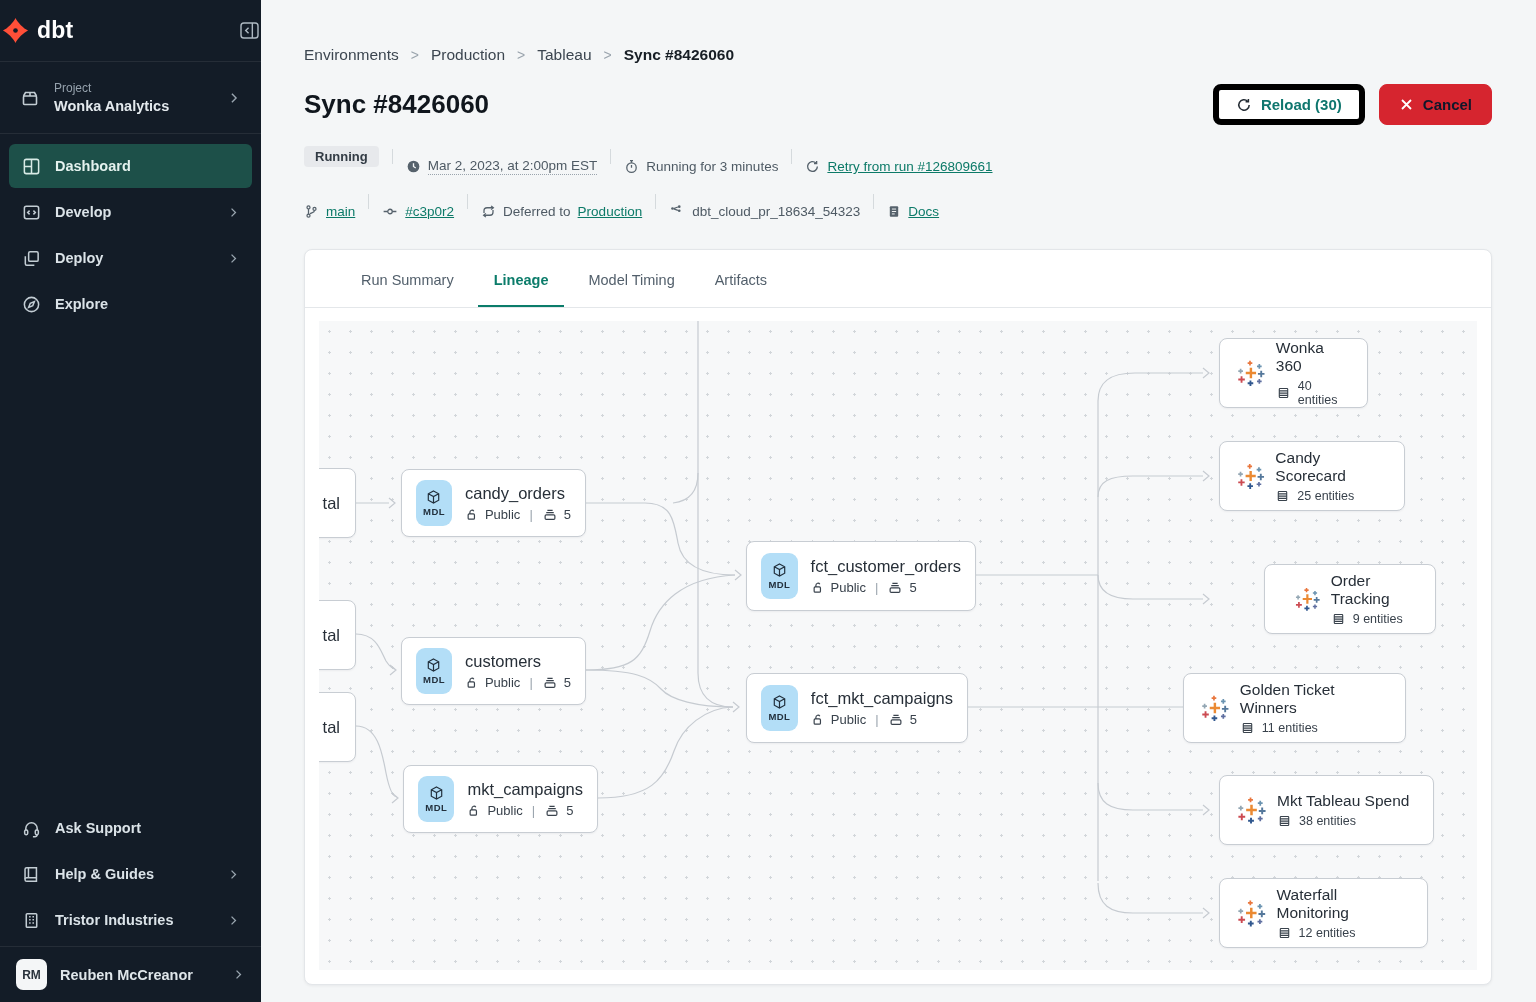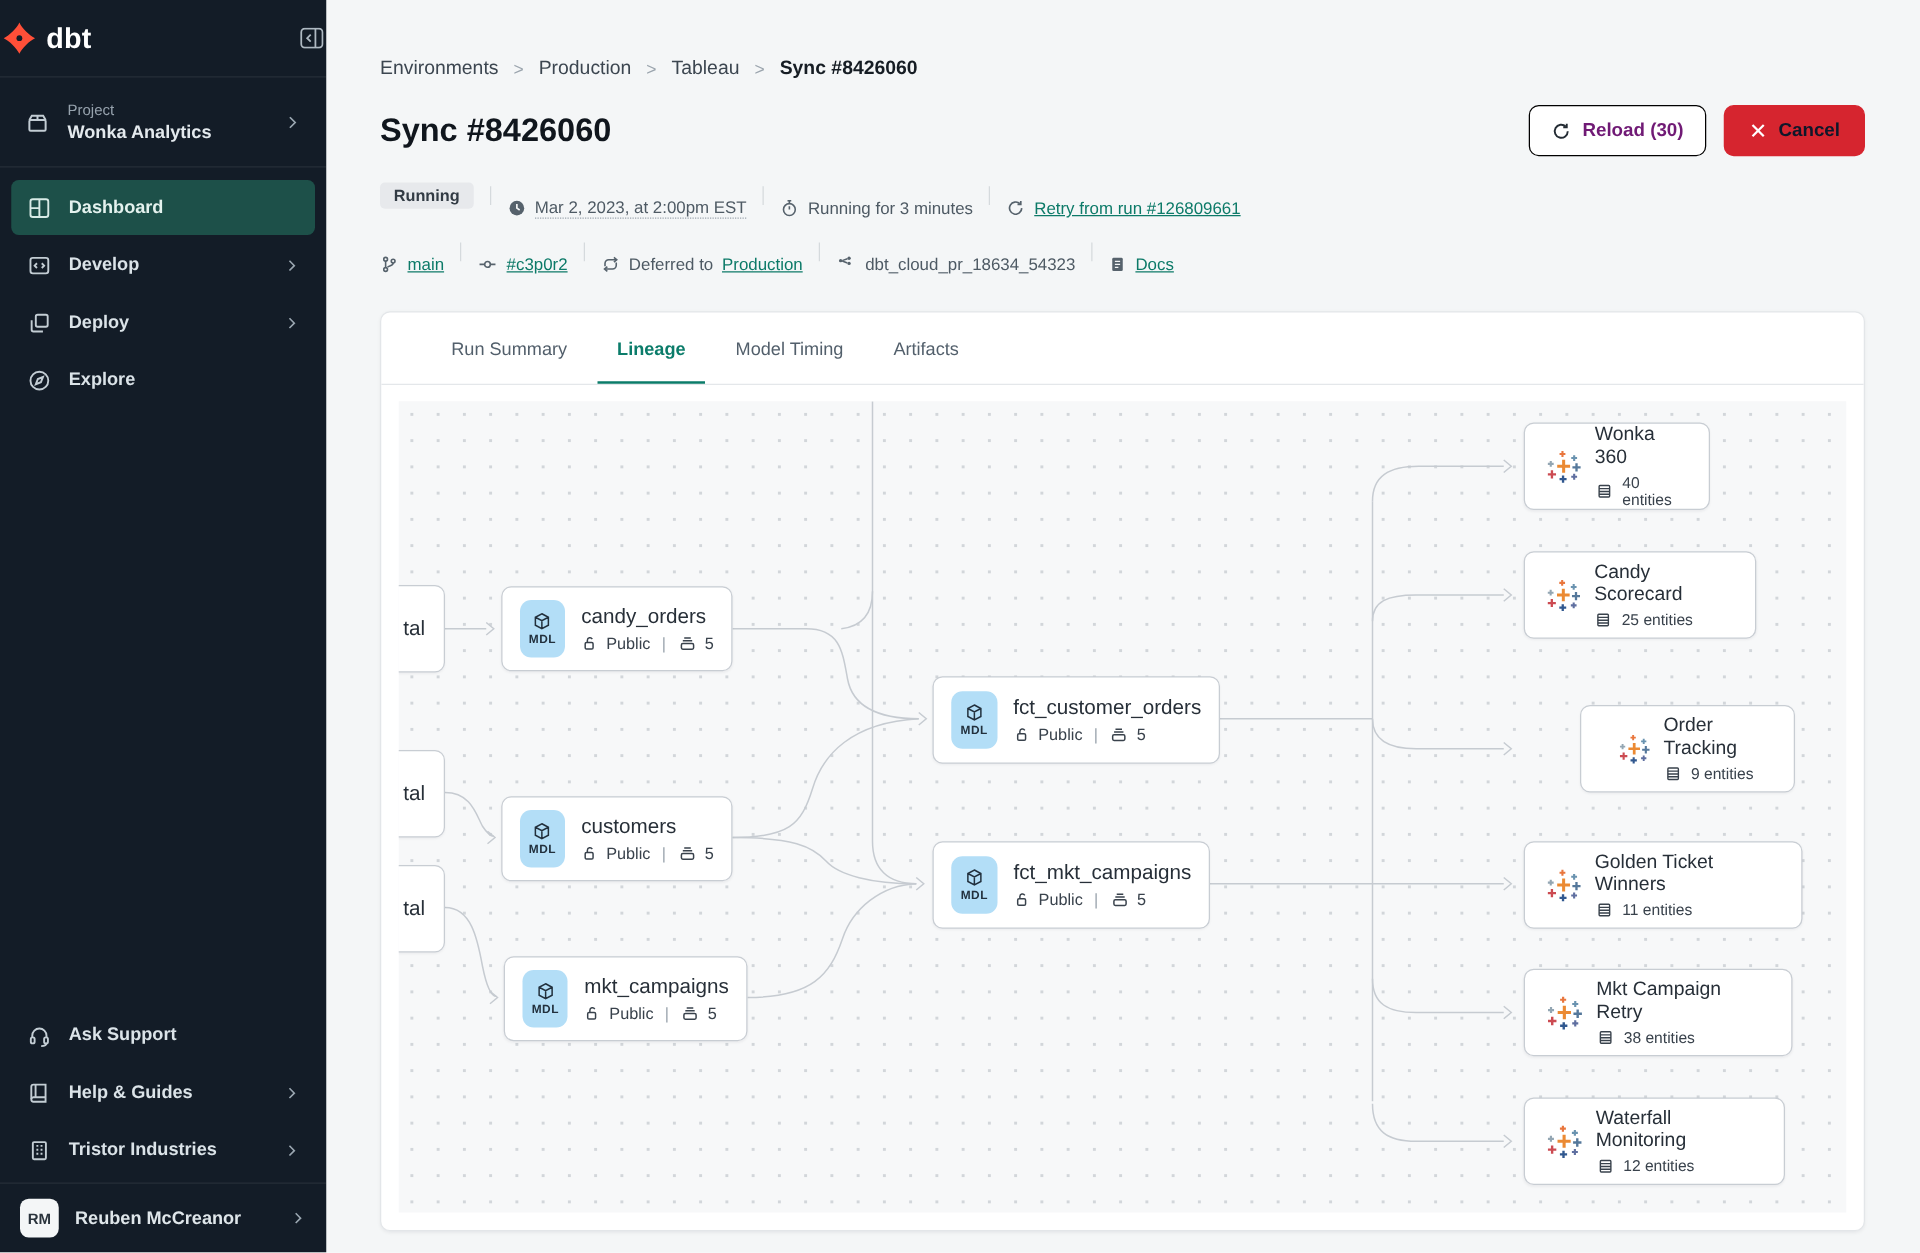--- a/index.html
+++ b/index.html
@@ -33,21 +33,21 @@
   .main { flex:1; display:flex; flex-direction:column; padding:0; }
   .crumbs { display:flex; align-items:center; gap:12px; padding:46px 44px 0 43px; font-size:15.5px; color:#3c4650; }
   .crumb { cursor:pointer; }
   .crumb.last { color:#161d24; font-weight:bold; cursor:default; }
   .crumb-sep { color:#9aa4ad; font-size:14px; }
 
   .title-row { display:flex; align-items:center; justify-content:space-between; padding:20px 44px 0 43px; }
   .page-title { font-size:26px; font-weight:bold; color:#10161d; }
   .hdr-btns { display:flex; gap:14px; }
   .btn { display:flex; align-items:center; gap:9px; height:41px; border-radius:8px; font-size:15px; font-weight:bold; cursor:pointer; padding:0 17px; }
-  .btn-secondary { background:#fff; border:1px solid #000000; color:#701a75; }
+  .btn-secondary { background:#fff; border:6px solid #000000; color:#0f766e; }
   .btn-danger { background:#d6252f; border:1px solid #d6252f; color:#0f172a; padding:0 19px; }
 
   .meta-row { display:flex; align-items:center; padding:0 44px 0 43px; font-size:13.5px; color:#4e5a64; }
   .meta-row.r1 { margin-top:13px; }
   .meta-row.r2 { margin-top:9px; }
   .meta-group { display:flex; align-items:center; gap:7px;margin-top:20px; }
   .meta-div { width:1px; height:15px; background:#d5dadd; margin:0 13px; }
   .pill { background:#e7e9ec; border-radius:4px; padding:3px 11px; font-size:13px; font-weight:bold; color:#323b44; }
   .meta-icon { display:flex; color:#56626c; }
   a.link { color:#0c7a68; text-decoration:underline; cursor:pointer; }
@@ -634,21 +634,21 @@
                   <svg width="15" height="14" viewBox="0 0 20 20" fill="none" stroke="currentColor" stroke-width="1.6">
                     <rect x="4" y="3.5" width="12" height="13" rx="1"></rect>
                     <path d="M4 7 h12 M4 10.2 h12 M4 13.4 h12"></path>
                   </svg>
                 </span>
               <span>9 entities</span>
             </span>
           </span>
         </div>
 
-        <div class="node exp-node" style="left:900px; top:352px; width:223px;">
+        <div class="node exp-node" style="left:864px; top:352px; width:223px;">
           <svg width="33" height="30" viewBox="0 0 34 30">
               <g fill="none">
                 <path d="M16 2 v5 M13.5 4.5 h5" stroke="#e9763d" stroke-width="1.8"></path>
                 <path d="M26 5.5 v5 M23.5 8 h5" stroke="#6a93b0" stroke-width="1.8"></path>
                 <path d="M6 10.5 v5 M3.5 13 h5" stroke="#93a6b3" stroke-width="1.8"></path>
                 <path d="M17 9.5 v11 M11.5 15 h11" stroke="#eb8a33" stroke-width="2.6"></path>
                 <path d="M28 12.5 v7 M24.5 16 h7" stroke="#55789b" stroke-width="2"></path>
                 <path d="M7 18.5 v7 M3.5 22 h7" stroke="#cc4b52" stroke-width="2"></path>
                 <path d="M16.5 23 v6 M13.5 26 h6" stroke="#31588f" stroke-width="2"></path>
                 <path d="M26 21.5 v5 M23.5 24 h5" stroke="#5f6fa0" stroke-width="1.8"></path>
@@ -675,21 +675,21 @@
                 <path d="M26 5.5 v5 M23.5 8 h5" stroke="#6a93b0" stroke-width="1.8"></path>
                 <path d="M6 10.5 v5 M3.5 13 h5" stroke="#93a6b3" stroke-width="1.8"></path>
                 <path d="M17 9.5 v11 M11.5 15 h11" stroke="#eb8a33" stroke-width="2.6"></path>
                 <path d="M28 12.5 v7 M24.5 16 h7" stroke="#55789b" stroke-width="2"></path>
                 <path d="M7 18.5 v7 M3.5 22 h7" stroke="#cc4b52" stroke-width="2"></path>
                 <path d="M16.5 23 v6 M13.5 26 h6" stroke="#31588f" stroke-width="2"></path>
                 <path d="M26 21.5 v5 M23.5 24 h5" stroke="#5f6fa0" stroke-width="1.8"></path>
               </g>
             </svg>
           <span class="exp-main">
-            <span class="exp-name">Mkt Campaign Retry</span>
+            <span class="exp-name">Mkt Tableau Spend</span>
             <span class="exp-sub">
               <span class="n-icon">
                   <svg width="15" height="14" viewBox="0 0 20 20" fill="none" stroke="currentColor" stroke-width="1.6">
                     <rect x="4" y="3.5" width="12" height="13" rx="1"></rect>
                     <path d="M4 7 h12 M4 10.2 h12 M4 13.4 h12"></path>
                   </svg>
                 </span>
               <span>38 entities</span>
             </span>
           </span>

